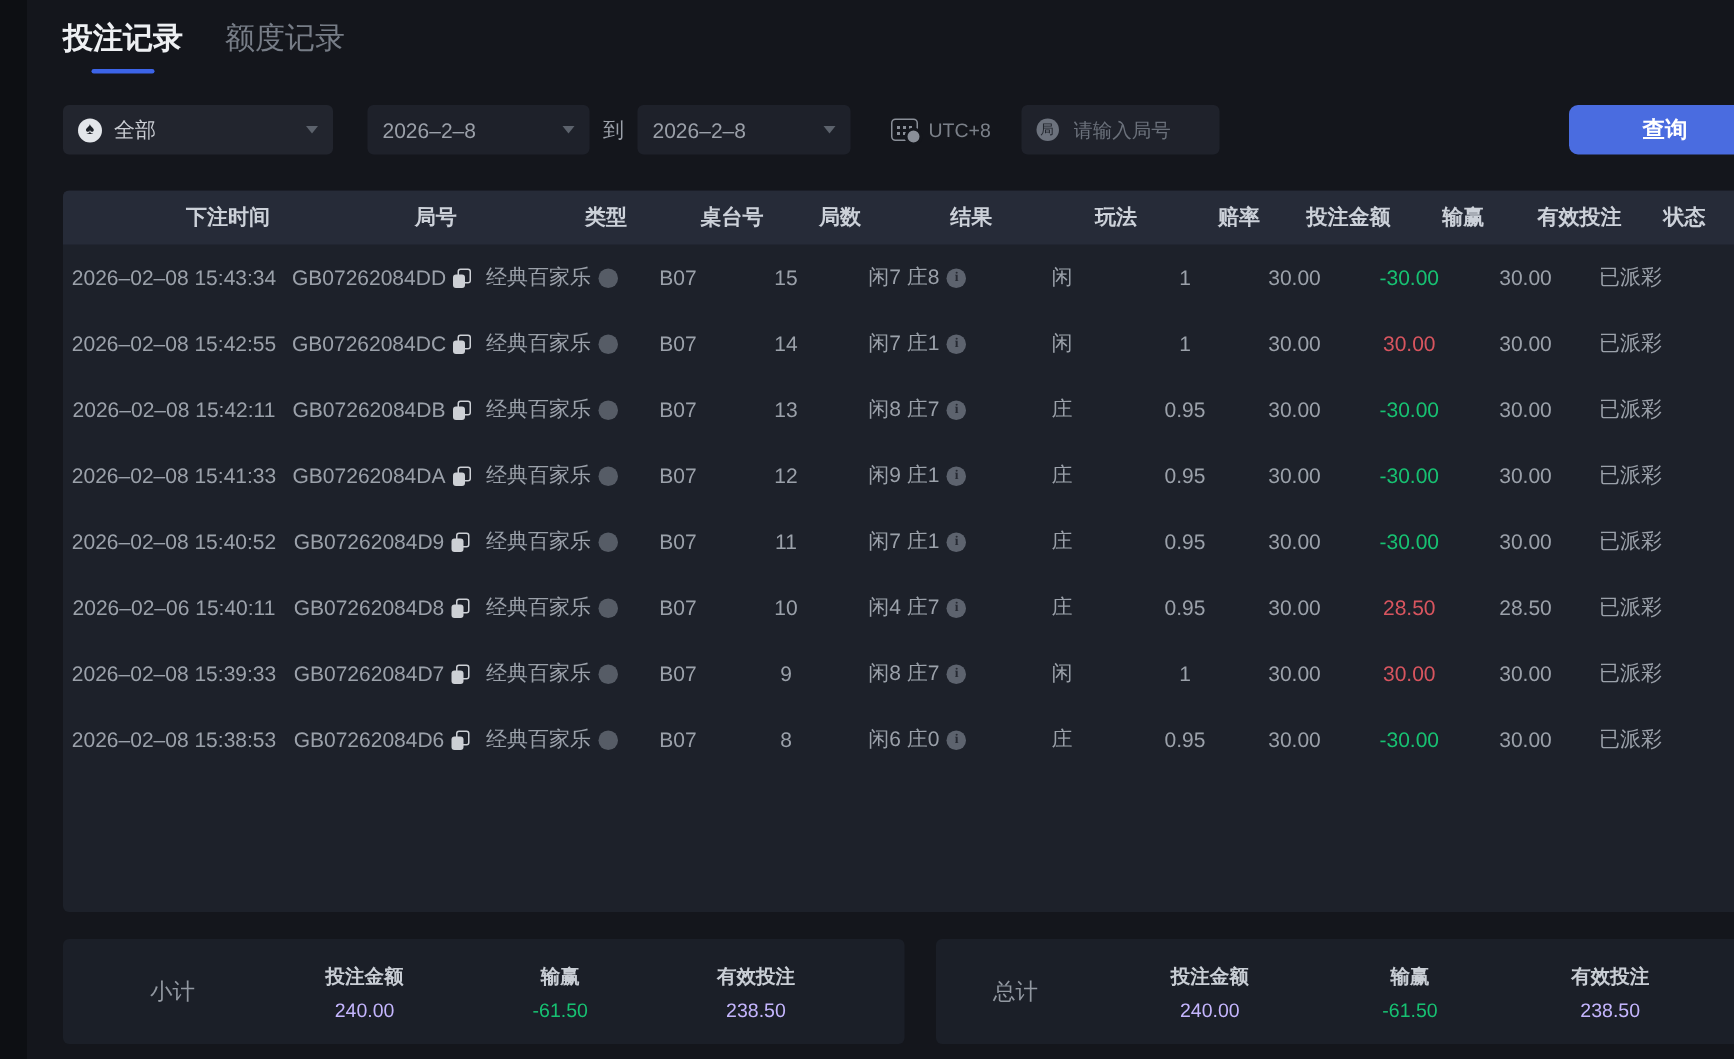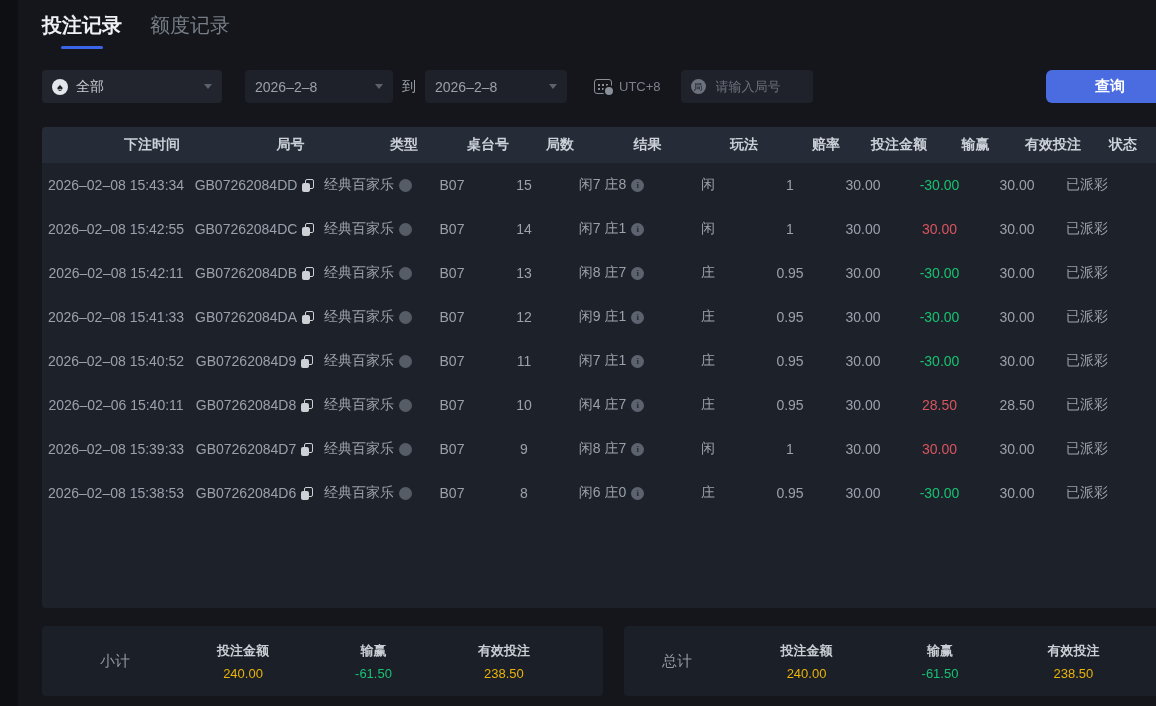--- a/index.html
+++ b/index.html
@@ -80,21 +80,21 @@
   
   .summary{position:absolute;left:24px;right:0;top:626px;height:70px;display:flex;gap:21px;}
   .panel{background:#1b1f28;border-radius:4px;display:flex;align-items:center;height:100%;box-sizing:border-box;}
   .panel-subtotal{width:561px;}
   .panel-total{flex:1;}
   .panel-title{font-size:15px;color:#9298a1;margin-left:58px;width:44px;flex:none;}
   .panel-total .panel-title{margin-left:38px;}
   .stats{flex:1;display:flex;justify-content:space-around;align-items:center;padding:0 30px;}
   .stat{display:flex;flex-direction:column;align-items:center;}
   .stat-label{font-size:13px;font-weight:700;color:#c9ced5;}
-  .stat-value{font-size:13px;color:#eab308;margin-top:6px;}
+  .stat-value{font-size:13px;color:#c4b5fd;margin-top:6px;}
   .stat-value.green{color:#17c172;}
 </style>
 </head>
 <body>
 
 <div class="page">
 
   <div class="tabs">
     <div class="tab active">投注记录</div>
     <div class="tab">额度记录</div>

